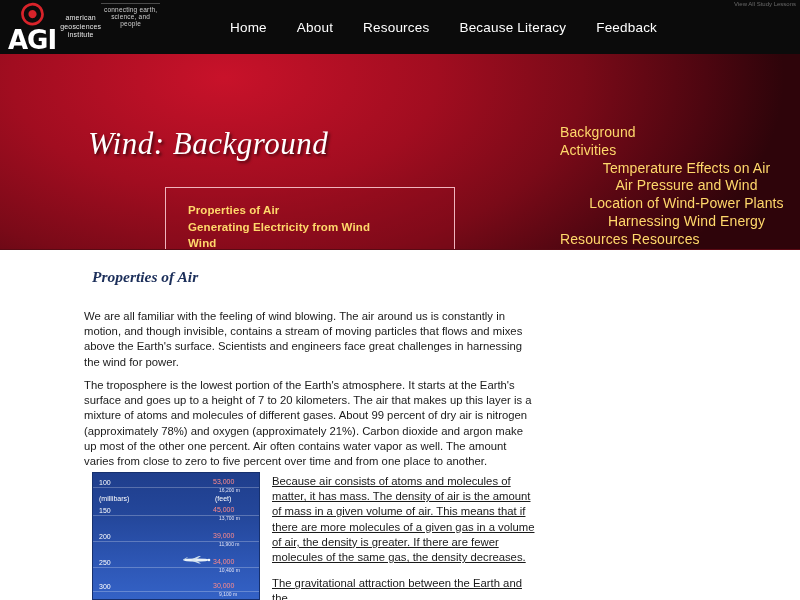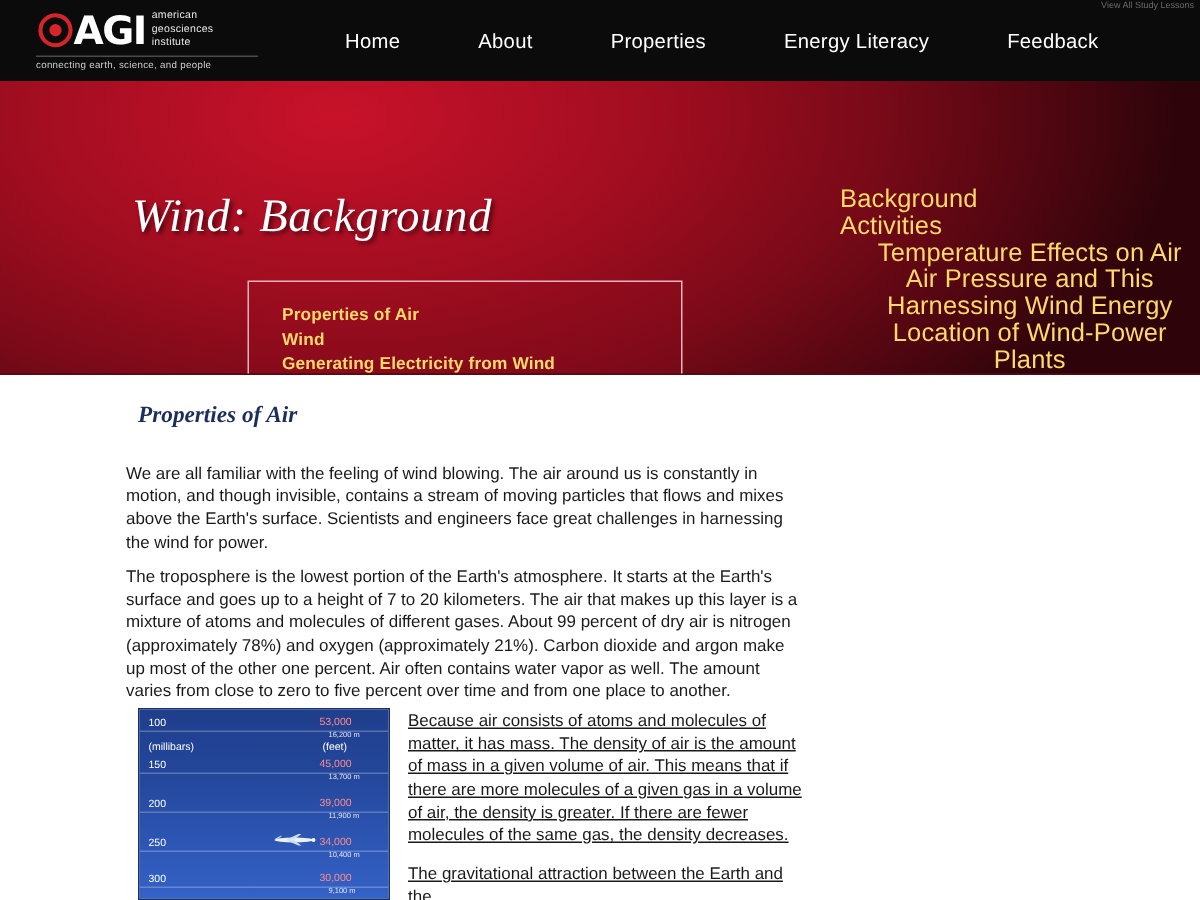--- a/index.html
+++ b/index.html
@@ -17,24 +17,25 @@
     position: relative;
     height: 54px;
     background: #0b0b0b;
     display: flex;
     align-items: center;
   }
   .logo {
     width: 160px;
     height: 54px;
     position: relative;
-    padding-left: 24px;
+    padding-left: 8px;
     display: flex;
-    flex-direction: column;
+    flex-direction: row;
     justify-content: center;
+    text-align: center;
   }
   .logo-main {
     display: flex;
     align-items: center;
     gap: 4px;
   }
   .logo-mark {
     font-size: 26px;
     font-weight: bold;
     color: #ffffff;
@@ -58,21 +59,21 @@
     font-size: 6.5px;
     color: #cfcfcf;
     letter-spacing: .2px;
     border-top: 1px solid #4a4a4a;
     padding-top: 2px;
     width: 148px;
   }
   .nav {
     display: flex;
     align-items: center;
-    gap: 52px;
+    gap: 30px;
     margin-left: 70px;
   }
   .nav a {
     color: #ffffff;
     text-decoration: none;
     font-size: 13.5px;
     letter-spacing: .2px;
   }
   .corner-note {
     position: absolute;
@@ -128,21 +129,21 @@
   .sidemenu {
     position: absolute;
     left: 560px;
     top: 70px;
     width: 235px;
     z-index: 5;
   }
   .sidemenu a {
     display: block;
     color: #ffd86b;
-    font-size: 17px;
+    font-size: 14px;
     text-decoration: none;
     line-height: 17.8px;
     letter-spacing: .1px;
   }
   .sidemenu a.indent {
     padding-left: 18px;
     text-align: center;
   }
 
   
@@ -220,45 +221,45 @@
     <div class="logo-main">
       <span class="logo-mark"><span class="swirl">⦿</span><span>AGI</span></span>
       <span class="logo-words">american<br>geosciences<br>institute</span>
     </div>
     <div class="logo-tag">connecting earth, science, and people</div>
   </div>
 
   <nav class="nav">
     <a href="#">Home</a>
     <a href="#">About</a>
-    <a href="#">Properties</a>
-    <a href="#">Energy Literacy</a>
+    <a href="#">Resources</a>
+    <a href="#">Because Literacy</a>
     <a href="#">Feedback</a>
   </nav>
 
   <div class="corner-note">View All Study Lessons</div>
 </div>
 
 <div class="hero">
   <div class="hero-title">Wind: Background</div>
 
   <div class="toc-box">
     <a href="#">Properties of Air</a>
+    <a href="#">Generating Electricity from Wind</a>
     <a href="#">Wind</a>
-    <a href="#">Generating Electricity from Wind</a>
 
   </div>
 
   <div class="sidemenu">
     <a href="#">Background</a>
     <a href="#">Activities</a>
     <a href="#" class="indent">Temperature Effects on Air</a>
-    <a href="#" class="indent">Air Pressure and This</a>
+    <a href="#" class="indent">Air Pressure and Wind</a>
+    <a href="#" class="indent">Location of Wind-Power Plants</a>
     <a href="#" class="indent">Harnessing Wind Energy</a>
-    <a href="#" class="indent">Location of Wind-Power Plants</a>
     <a href="#">Resources Resources</a>
     <a href="#">Careers</a>
 
   </div>
 </div>
 
 <div class="content">
   <div class="section-head">Properties of Air</div>
 
   <div class="para" id="p1">We are all familiar with the feeling of wind blowing. The air around us is constantly in motion, and though invisible, contains a stream of moving particles that flows and mixes above the Earth's surface. Scientists and engineers face great challenges in harnessing the wind for power.</div>

